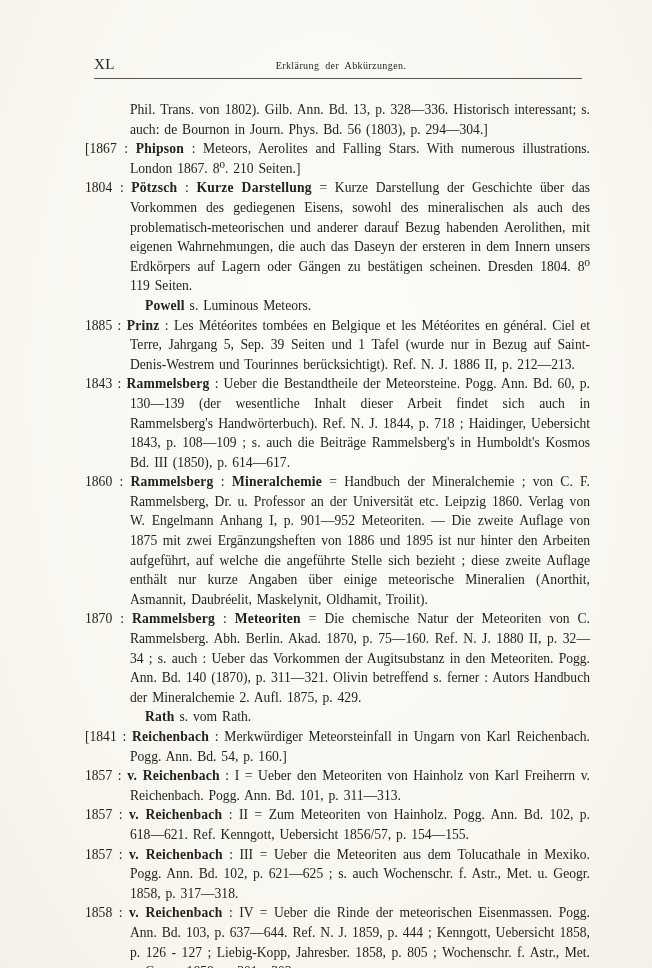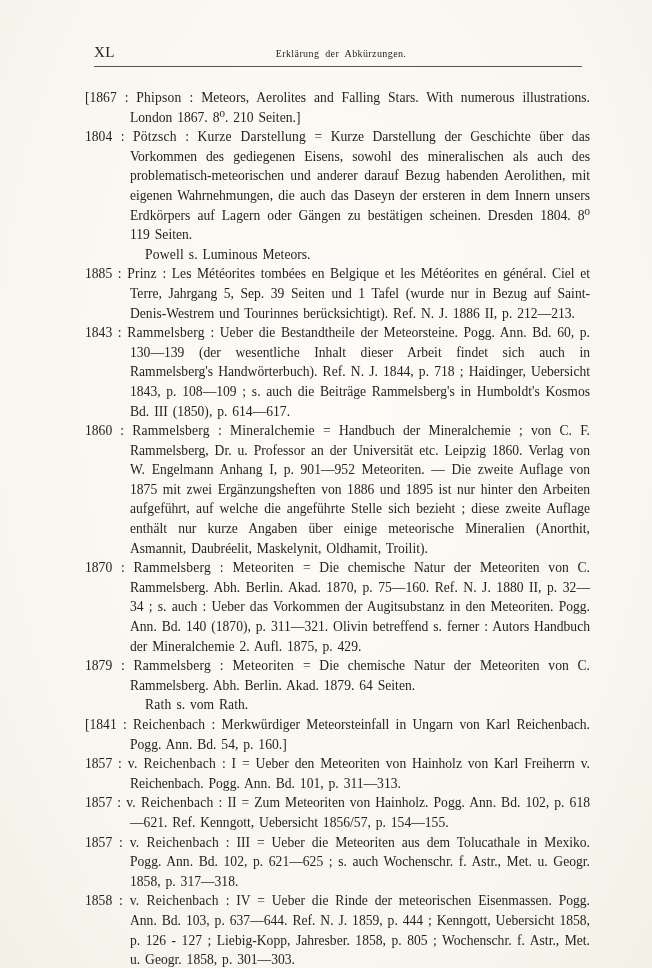--- a/index.html
+++ b/index.html
@@ -7,21 +7,21 @@
     position: relative;
     width: 652px;
     height: 968px;
     box-sizing: border-box;
     background: #fbfaf5;
     background-image: radial-gradient(ellipse at 50% 40%, #fdfcf8 0%, #f8f6ef 70%, #f3f0e7 100%);
     font-family: "Liberation Serif", "DejaVu Serif", serif;
     color: #26231e;
     overflow: hidden;
   }
-  .running-head { position: relative; padding-top: 48px; }
+  .running-head { position: relative; padding-top: 48px; margin-top: 12px; }
   .page-number {
     position: absolute; left: 94px; top: 44px;
     font-size: 15px; letter-spacing: 0.5px;
   }
   .running-title {
     text-align: center; font-size: 10px; letter-spacing: 0.4px;
     padding-left: 30px; box-sizing: border-box;
     word-spacing: 3px;
   }
   .header-rule {
@@ -33,40 +33,40 @@
     margin: 21px 62px 0 85px;
     font-size: 13.6px;
     line-height: 19.6px;
     text-align: justify;
     word-spacing: 1.5px;
   }
   .body-text p { margin: 0; }
   p.entry { padding-left: 45px; text-indent: -45px; }
   p.cont  { padding-left: 45px; text-indent: 0; }
   p.note  { padding-left: 45px; text-indent: 15px; }
-  .b { font-weight: normal; letter-spacing: 0.2px; }
+  .b { font-weight: bold; letter-spacing: 0.2px; }
 </style>
 </head>
 <body>
 
 <div class="page">
   <div class="running-head">
     <span class="page-number">XL</span>
     <div class="running-title">Erklärung der Abkürzungen.</div>
   </div>
   <div class="header-rule"></div>
   <div class="body-text">
+      <p class="cont"><span>Phil. Trans. von 1802).  Gilb. Ann. Bd. 13,  p. 328—336.  Historisch interessant; s. auch: de Bournon in Journ. Phys. Bd. 56 (1803), p. 294—304.]</span></p>
       <p class="entry"><span>[1867 : </span><span class="b">Phipson</span><span> :  Meteors,  Aerolites and Falling Stars.  With numerous illustrations. London 1867. 8⁰. 210 Seiten.]</span></p>
       <p class="entry"><span>1804 : </span><span class="b">Pötzsch</span><span> : </span><span class="b">Kurze Darstellung</span><span> = Kurze Darstellung der Geschichte über das Vorkommen des gediegenen Eisens, sowohl des mineralischen als auch des problematisch-meteorischen und anderer darauf Bezug habenden Aerolithen, mit eigenen Wahrnehmungen, die auch das Daseyn der ersteren in dem Innern unsers Erdkörpers auf Lagern oder Gängen zu bestätigen scheinen. Dresden 1804. 8⁰ 119 Seiten.</span></p>
       <p class="note"><span class="b">Powell</span><span> s. Luminous Meteors.</span></p>
       <p class="entry"><span>1885 : </span><span class="b">Prinz</span><span> : Les Météorites tombées en Belgique et les Météorites en général. Ciel et Terre, Jahrgang 5, Sep. 39 Seiten und 1 Tafel (wurde nur in Bezug auf Saint-Denis-Westrem und Tourinnes berücksichtigt).  Ref. N. J. 1886 II, p. 212—213.</span></p>
       <p class="entry"><span>1843 : </span><span class="b">Rammelsberg</span><span> : Ueber die Bestandtheile der Meteorsteine.  Pogg. Ann. Bd. 60, p. 130—139 (der wesentliche Inhalt dieser Arbeit findet sich auch in Rammelsberg's Handwörterbuch).  Ref. N. J. 1844, p. 718 ;  Haidinger,  Uebersicht 1843, p. 108—109 ;  s. auch die Beiträge Rammelsberg's in Humboldt's Kosmos Bd. III (1850), p. 614—617.</span></p>
       <p class="entry"><span>1860 : </span><span class="b">Rammelsberg</span><span> : </span><span class="b">Mineralchemie</span><span> = Handbuch der Mineralchemie ;  von C. F. Rammelsberg,  Dr. u. Professor an der Universität etc.  Leipzig 1860.  Verlag von W. Engelmann  Anhang I, p. 901—952 Meteoriten. — Die zweite Auflage von 1875 mit zwei Ergänzungsheften von 1886 und 1895 ist nur hinter den Arbeiten aufgeführt, auf welche die angeführte Stelle sich bezieht ;  diese zweite Auflage enthält nur kurze Angaben über einige meteorische Mineralien (Anorthit, Asmannit, Daubréelit, Maskelynit, Oldhamit, Troilit).</span></p>
       <p class="entry"><span>1870 : </span><span class="b">Rammelsberg</span><span> : </span><span class="b">Meteoriten</span><span> = Die chemische Natur der Meteoriten von C. Rammelsberg.  Abh. Berlin. Akad. 1870, p. 75—160.  Ref. N. J. 1880 II, p. 32—34 ; s. auch :  Ueber das Vorkommen der Augitsubstanz in den Meteoriten.  Pogg. Ann. Bd. 140 (1870), p. 311—321.  Olivin betreffend s. ferner :  Autors Handbuch der Mineralchemie 2. Aufl. 1875, p. 429.</span></p>
-      <p class="entry"><span>1879 : </span><span class="b">Rammelsberg</span><span> : </span><span class="b">Meteoriten</span><span> = Die chemische Natur der Meteoriten von C. Rammelsberg.  Abh. Berlin. Akad. 1879.  64 Seiten.</span></p>
       <p class="note"><span class="b">Rath</span><span> s. vom Rath.</span></p>
       <p class="entry"><span>[1841 : </span><span class="b">Reichenbach</span><span> :  Merkwürdiger Meteorsteinfall in Ungarn von Karl Reichenbach. Pogg. Ann. Bd. 54, p. 160.]</span></p>
       <p class="entry"><span>1857 : </span><span class="b">v. Reichenbach</span><span> : I = Ueber den Meteoriten von Hainholz von Karl Freiherrn v. Reichenbach. Pogg. Ann. Bd. 101, p. 311—313.</span></p>
       <p class="entry"><span>1857 : </span><span class="b">v. Reichenbach</span><span> : II = Zum Meteoriten von Hainholz.  Pogg. Ann. Bd. 102, p. 618—621.  Ref. Kenngott, Uebersicht 1856/57, p. 154—155.</span></p>
       <p class="entry"><span>1857 : </span><span class="b">v. Reichenbach</span><span> :  III = Ueber die Meteoriten aus dem Tolucathale in Mexiko. Pogg. Ann. Bd. 102,  p. 621—625 ;  s. auch Wochenschr. f. Astr.,  Met. u. Geogr. 1858, p. 317—318.</span></p>
       <p class="entry"><span>1858 : </span><span class="b">v. Reichenbach</span><span> : IV = Ueber die Rinde der meteorischen Eisenmassen. Pogg. Ann. Bd. 103, p. 637—644.  Ref. N. J. 1859, p. 444 ; Kenngott, Uebersicht 1858, p. 126 - 127 ;  Liebig-Kopp,  Jahresber. 1858, p. 805 ;  Wochenschr. f. Astr., Met. u. Geogr. 1858, p. 301—303.</span></p>
     </div>
 </div>
 
 </body></html>

